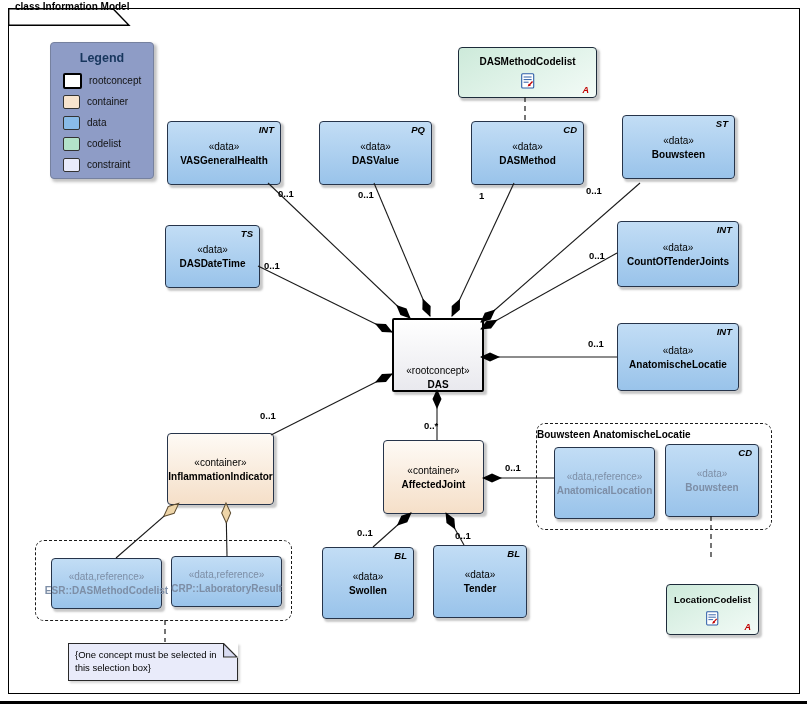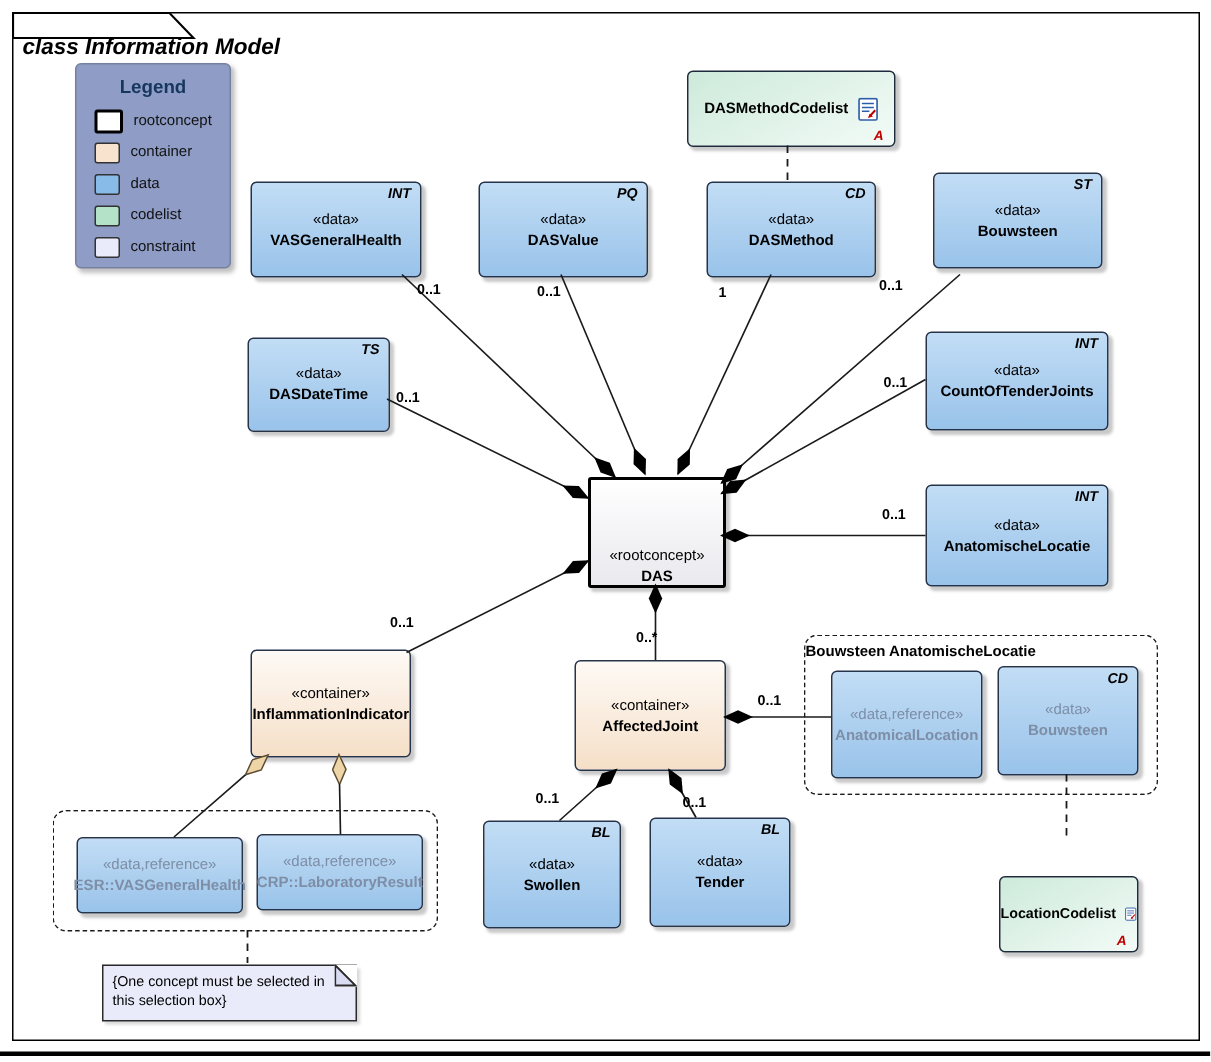--- a/index.html
+++ b/index.html
@@ -2,21 +2,21 @@
 <html><head>
 <meta charset="utf-8">
 <style>
   html,body{margin:0;padding:0;background:#fff;}
   #canvas{position:relative;width:807px;height:708px;background:#fff;
           font-family:"Liberation Sans",sans-serif;overflow:hidden;}
   
   .frame{position:absolute;left:8px;top:8px;width:790px;height:684px;
          border:1.4px solid #000;}
   .frame-tab{position:absolute;left:8px;top:8px;width:124px;height:18px;}
-  .tab-label{position:absolute;left:15px;top:23px;font-size:15px;font-weight:bold;color:#000;white-space:nowrap;font-style:italic;}
+  .tab-label{position:absolute;left:15px;top:1px;font-size:10px;font-weight:bold;color:#000;white-space:nowrap;}
   .bottom-strip{position:absolute;left:0;top:701px;width:807px;height:2.5px;background:#000;}
 
   
   .legend{position:absolute;left:50px;top:42px;width:102px;height:135px;
           background:#8e9cc6;border:1px solid #76819f;border-radius:4px;
           box-shadow:2.5px 2.5px 3px rgba(120,120,120,.45);}
   .legend-title{position:absolute;left:0;top:8px;width:100%;text-align:center;
           font-size:12.5px;font-weight:bold;color:#17365d;}
   .legend-row{position:absolute;left:12px;height:13px;display:flex;align-items:center;gap:7px;}
   .swatch{width:15px;height:12px;border:1px solid #333;border-radius:2px;flex:0 0 auto;}
@@ -33,21 +33,21 @@
         box-shadow:2.5px 2.5px 2px rgba(135,135,135,.45);
         display:flex;flex-direction:column;align-items:center;justify-content:center;
         gap:3px;}
   .stereo{font-size:10px;color:#000;white-space:nowrap;}
   .nname{font-size:10px;font-weight:bold;color:#000;white-space:nowrap;}
   .dtype{position:absolute;top:2px;right:6px;font-style:italic;font-weight:bold;font-size:9.5px;color:#000;}
   .node.container{background:linear-gradient(180deg,#fefaf5,#f5dfc8);}
   .node.root{background:linear-gradient(180deg,#ffffff,#e9e9ee);border:2.8px solid #000;border-radius:2px;justify-content:flex-end;}
   .node.refbox .stereo,.node.refbox .nname{color:#7d8ea6;}
   .node.codelist{background:linear-gradient(150deg,#cdeada,#f3fbf7);
-        flex-direction:row;gap:6px;border-color:#1d2b3a;}
+        flex-direction:column;gap:6px;border-color:#1d2b3a;}
   .amarker{position:absolute;right:7px;bottom:2px;font-size:9px;font-style:italic;font-weight:bold;color:#c00000;}
 
   .dashed-box{position:absolute;border:1.6px dashed #1a1a1a;border-radius:9px;background:transparent;}
   .boundary-title{position:absolute;left:0;top:5px;width:100%;text-align:left;
         font-size:10px;font-weight:bold;color:#000;white-space:nowrap;}
 
   
   .note{position:absolute;left:68px;top:643px;width:148px;min-height:28px;
         background:#e9ebfa;border:1.2px solid #2a2a2a;padding:4px 14px 4px 6px;
         font-size:9.5px;line-height:1.4;color:#000;box-shadow:2px 2px 2px rgba(140,140,140,.35);}
@@ -167,21 +167,21 @@
   </div>
   <div class="node refbox" style="left:665px;top:444px;width:92px;height:71px">
     <span class="dtype" style="color:#000">CD</span>
     <span class="stereo">«data»</span>
     <span class="nname">Bouwsteen</span>
   </div>
 
   <div class="dashed-box" style="left:35px;top:540px;width:255px;height:79px"></div>
   <div class="node refbox" style="left:51px;top:558px;width:109px;height:49px">
     <span class="stereo">«data,reference»</span>
-    <span class="nname">ESR::VASGeneralHealth</span>
+    <span class="nname">ESR::DASMethodCodelist</span>
   </div>
   <div class="node refbox" style="left:171px;top:556px;width:109px;height:49px">
     <span class="stereo">«data,reference»</span>
     <span class="nname">CRP::LaboratoryResult</span>
   </div>
 
   <div class="node" style="left:322px;top:547px;width:90px;height:70px">
     <span class="dtype">BL</span>
     <span class="stereo">«data»</span>
     <span class="nname">Swollen</span>

